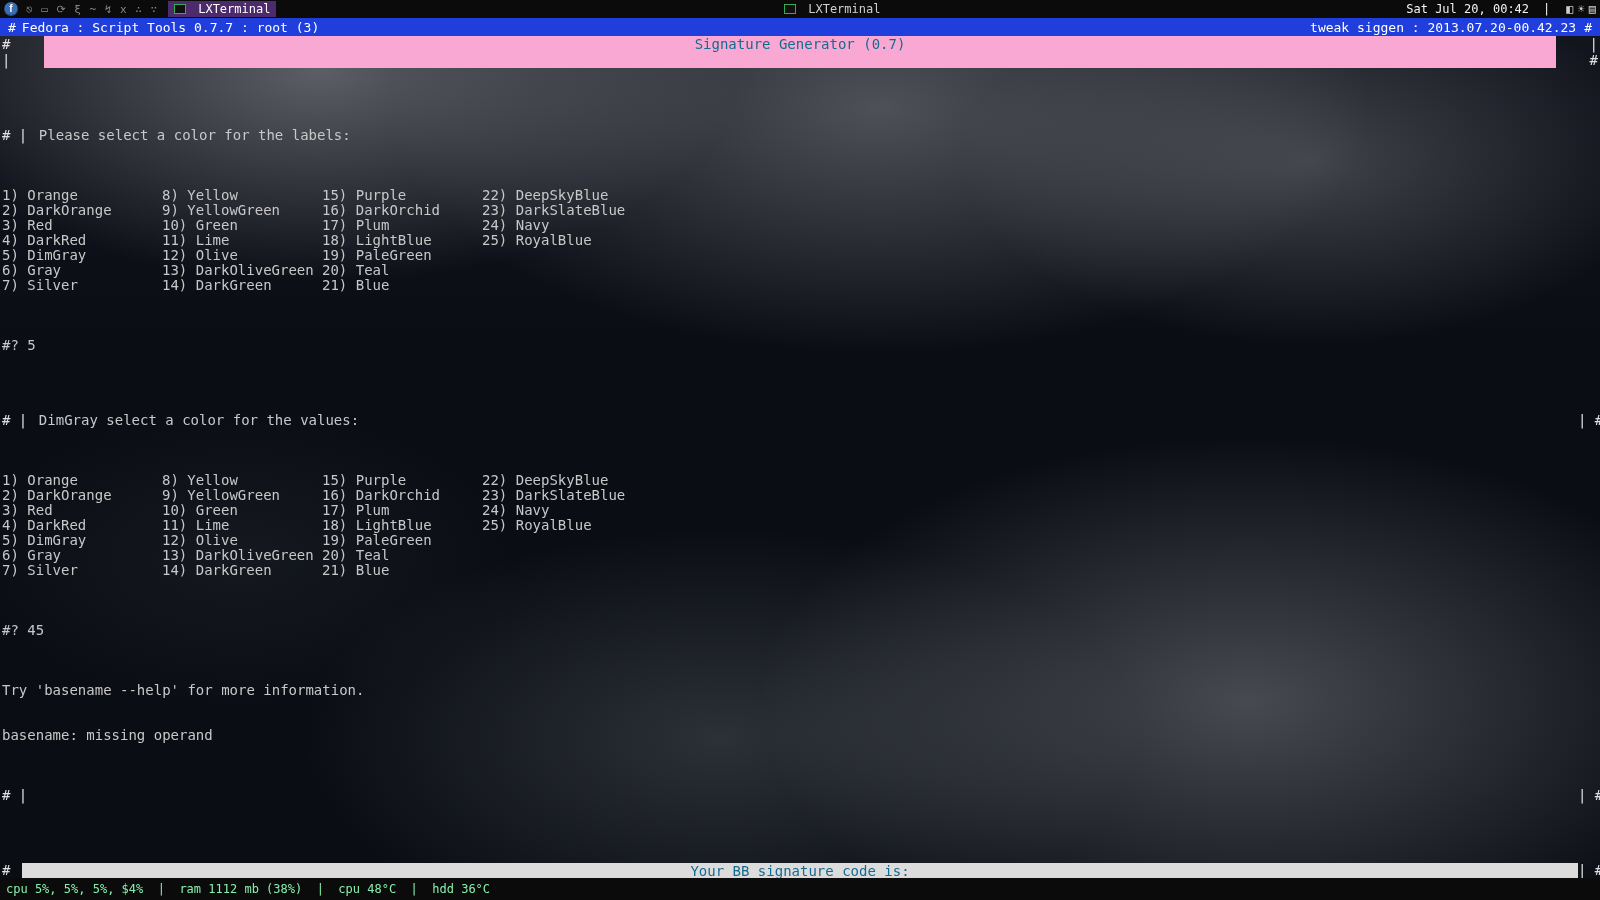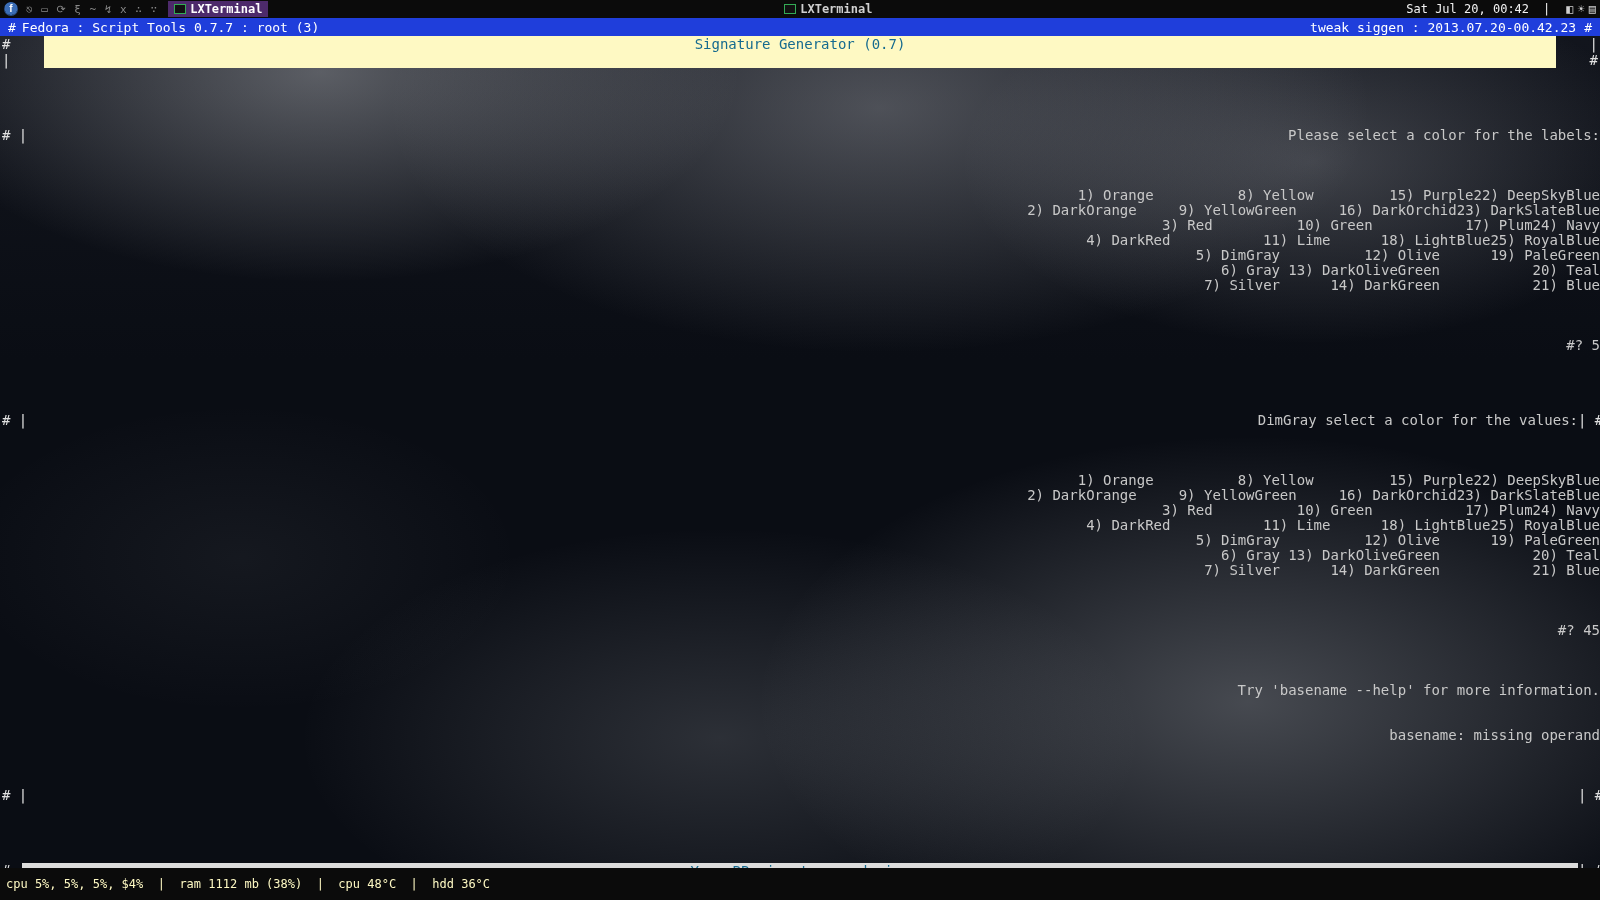--- a/index.html
+++ b/index.html
@@ -35,21 +35,21 @@
     font-size: 12px;
     color: #cfcfcf;
     z-index: 20;
     padding: 0 4px;
     gap: 10px;
   }
   .taskbar .tray-left { display:flex; align-items:center; gap:8px; }
   .taskbar .apps { display:flex; align-items:center; gap:2px; }
   .taskbar .app {
     padding: 1px 6px;
-    display:flex; align-items:center; gap:4px;font-weight:bold;
+    display:flex; align-items:center; gap:12px;
   }
   .taskbar .app.active { background:#4d2a6b; color:#fff; }
   .taskbar .spacer { flex:1; }
   .taskbar .clock { padding-right:4px;margin-left:18px; }
   .taskbar .sys-icons { display:flex; gap:4px; margin-left:6px; }
   .fedora-logo {
     width:14px; height:14px; border-radius:50%;
     background: radial-gradient(circle at 50% 45%, #3b6db5 0 60%, #2a4f86 61%);
     position:relative;
   }
@@ -74,50 +74,50 @@
     color:#fff;
     display:flex; align-items:center;
     font-size: 13px;
     padding: 0 2px;
   }
   .titlebar .hash { padding:0 6px; background:#1f3edb; }
   .titlebar .left-title { white-space:pre; }
   .titlebar .fill { flex:1; }
   .titlebar .right-title { white-space:pre; padding-right:2px;}
   .subtitle {
-    background:#fef9c3; color:#146a8f;
+    background:#f9a8d4; color:#146a8f;
     text-align:center; font-size:14px; line-height:17px;
     margin: 0 22px;
   }
   .term-body {
     font-size:14px; line-height:15px;
     white-space:pre;
     padding: 0 0 0 0;
   }
   .row { display:flex; }
   .gut {
     width:22px; text-align:left; color:#e0e0e0;
     padding-left:2px;
   }
   .gut-r { width:22px; text-align:right; color:#e0e0e0; padding-right:2px;}
   .content { flex:1; }
-  .dim { color:#c8c8c8;text-align:right; }
+  .dim { color:#c8c8c8; }
   .menu-line span.col1{ display:inline-block; width:160px;}
   .menu-line span.col2{ display:inline-block; width:160px;}
   .menu-line span.col3{ display:inline-block; width:160px;}
   .menu-line span.col4{ display:inline-block; }
   .banner {
     background:#dcdcdc; color:#146a8f; text-align:center;
     line-height:17px; margin:0;
   }
   
   .statusbar {
     position:absolute; left:0; right:0; bottom:0;
-    height:32px; background:#0b0b0b;
-    color:#fef9c3; font-size:12px;
+    height:22px; background:#0b0b0b;
+    color:#86efac; font-size:12px;
     display:flex; align-items:center;
     padding:9px 6px; z-index:20;
     justify-content:space-between;
   }
   .statusbar .seg { white-space:pre; }
   .statusbar .globe {
     width:14px;height:14px;border-radius:50%;
     background:radial-gradient(circle at 40% 35%, #7fb8e8 0 55%, #2a5c8a 56%);
     margin-left:8px;
   }

